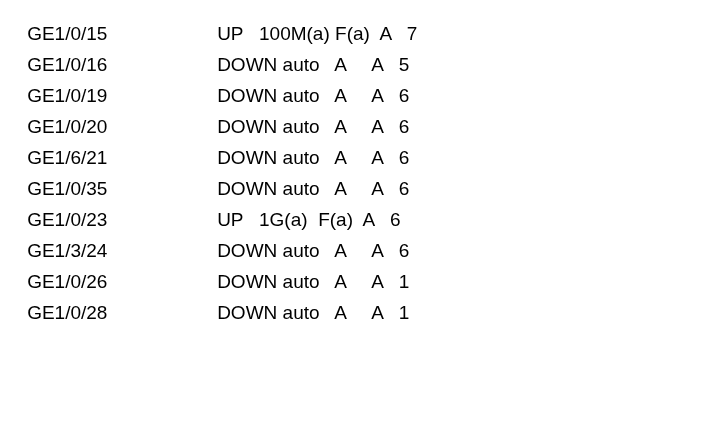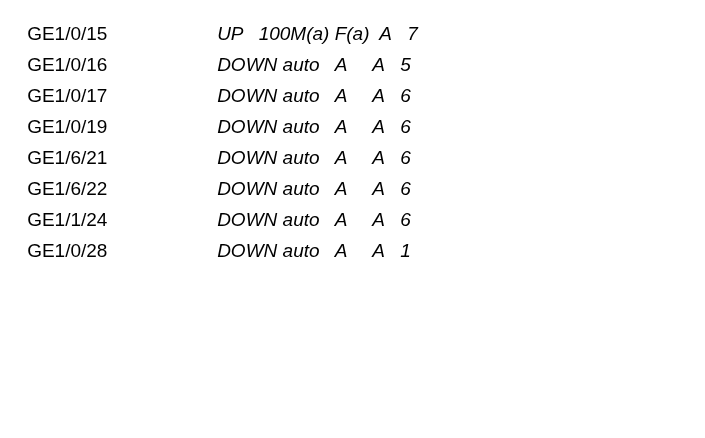--- a/index.html
+++ b/index.html
@@ -34,59 +34,64 @@
   }
   .row.clipped-top {
     margin-top: -13px;
   }
   .col-iface {
     display: inline-block;
     width: 190px;
   }
   .col-rest {
     display: inline-block;
-    font-style: italic;
   }
 </style>
 </head>
 <body>
 
 <div class="terminal-output">
 
   <div class="row clipped-top">
     <span class="col-iface">GE1/0/15</span><span class="col-rest">UP   100M(a) F(a)  A   7</span>
   </div>
 
   <div class="row">
     <span class="col-iface">GE1/0/16</span><span class="col-rest">DOWN auto   A     A   5</span>
   </div>
 
-  <div class="row">
-    <span class="col-iface">GE1/0/17</span><span class="col-rest">DOWN auto   A     A   6</span>
-  </div>
 
 
   <div class="row">
     <span class="col-iface">GE1/0/19</span><span class="col-rest">DOWN auto   A     A   6</span>
   </div>
 
+  <div class="row">
+    <span class="col-iface">GE1/0/20</span><span class="col-rest">DOWN auto   A     A   6</span>
+  </div>
 
   <div class="row">
     <span class="col-iface">GE1/6/21</span><span class="col-rest">DOWN auto   A     A   6</span>
   </div>
 
   <div class="row">
-    <span class="col-iface">GE1/6/22</span><span class="col-rest">DOWN auto   A     A   6</span>
+    <span class="col-iface">GE1/0/35</span><span class="col-rest">DOWN auto   A     A   6</span>
+  </div>
+
+  <div class="row">
+    <span class="col-iface">GE1/0/23</span><span class="col-rest">UP   1G(a)  F(a)  A   6</span>
+  </div>
+
+  <div class="row">
+    <span class="col-iface">GE1/3/24</span><span class="col-rest">DOWN auto   A     A   6</span>
   </div>
 
 
   <div class="row">
-    <span class="col-iface">GE1/1/24</span><span class="col-rest">DOWN auto   A     A   6</span>
+    <span class="col-iface">GE1/0/26</span><span class="col-rest">DOWN auto   A     A   1</span>
   </div>
-
-
 
 
   <div class="row">
     <span class="col-iface">GE1/0/28</span><span class="col-rest">DOWN auto   A     A   1</span>
   </div>
 
 </div>
 
 </body></html>

